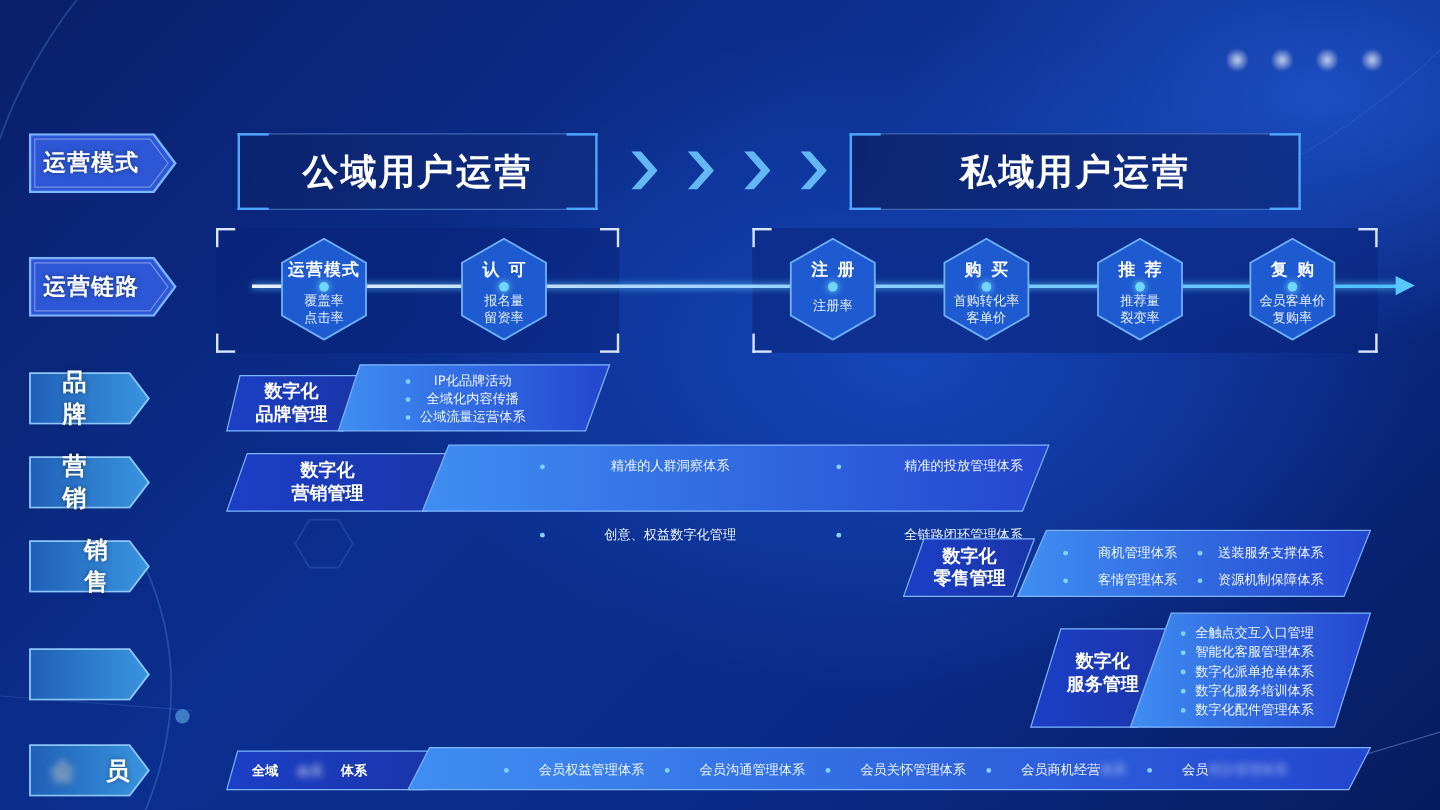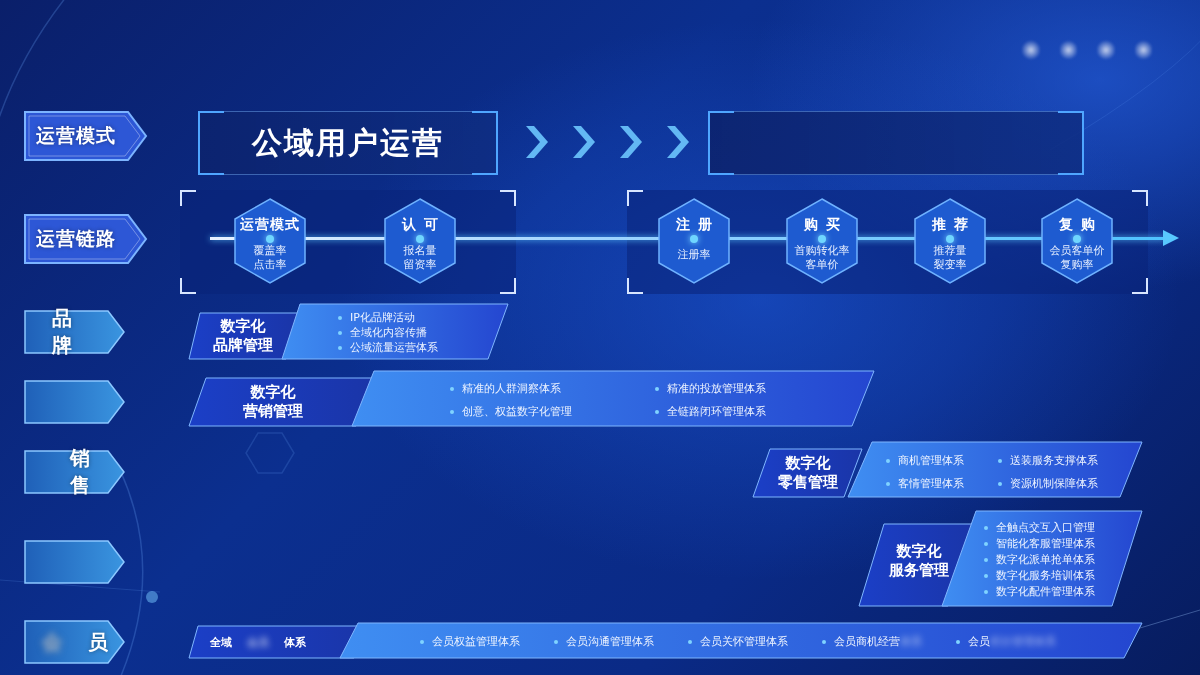--- a/index.html
+++ b/index.html
@@ -86,26 +86,26 @@
   }
 
   
   .bar { position: absolute; }
   .bar svg { position: absolute; left: 0; top: 0; }
   .bar .name {
     position: absolute; display: flex; flex-direction: column; align-items: center; justify-content: center;
     font-size: 15px; line-height: 19px; font-weight: bold; text-align: center;
   }
   .bar ul { position: absolute; list-style: none; font-size: 11px; color: #eef4ff; }
-  .bar li { position: relative; padding-left: 12px; white-space: nowrap; }
+  .bar li { position: relative; padding-left: 12px; white-space: nowrap; text-align: center; }
   .bar li::before {
     content: ""; position: absolute; left: 0; top: 50%; width: 4px; height: 4px; margin-top: -2px;
     background: #7fd3ff; border-radius: 50%;
   }
-  .grid2 { display: grid; grid-template-columns: 205px 200px; row-gap: 8px; }
+  .grid2 { display: grid; grid-template-columns: 205px 200px; row-gap: 8px; gap: 42px; }
   .grid2b { display: grid; grid-template-columns: 112px 110px; row-gap: 8px; }
   .row5 { display: flex; gap: 0; }
   .row5 li { width: 134px; }
 
   .watermark {
     position: absolute; left: 1022px; top: 36px; width: 130px; height: 28px;
     display: flex; gap: 20px; align-items: center;
   }
   .watermark i {
     display: block; width: 20px; height: 22px; border-radius: 6px;
@@ -157,20 +157,21 @@
         </linearGradient>
       </defs>
     <polygon points="1,1 84,1 100,22 84,43 1,43" fill="url(#lg1)" stroke="#8cc8ff" stroke-width="1.5"></polygon>
   </svg>
   <span style="width:86px;height:44px;">品牌</span>
 </div>
 <div class="row-label spaced" style="top:380px; width:102px;">
   <svg width="102" height="44">
     <polygon points="1,1 84,1 100,22 84,43 1,43" fill="url(#lg1)" stroke="#8cc8ff" stroke-width="1.5"></polygon>
   </svg>
+  <span style="width:86px;height:44px;">营销</span>
 </div>
 <div class="row-label spaced" style="top:450px; width:102px;">
   <svg width="102" height="44">
     <polygon points="1,1 84,1 100,22 84,43 1,43" fill="url(#lg1)" stroke="#8cc8ff" stroke-width="1.5"></polygon>
   </svg>
   <span style="width:86px;height:44px;margin-left:18px;">销售</span>
 </div>
 <div class="row-label spaced" style="top:540px; width:102px;">
   <svg width="102" height="44">
     <polygon points="1,1 84,1 100,22 84,43 1,43" fill="url(#lg1)" stroke="#8cc8ff" stroke-width="1.5"></polygon>
@@ -187,20 +188,21 @@
 </div>
 
 <div class="title-box" style="left:198px; top:111px; width:300px;">
   <div class="bk l"></div>
     <div class="bk r"></div>
   <span>公域用户运营</span>
 </div>
 <div class="title-box" style="left:708px; top:111px; width:376px;">
   <div class="bk l"></div>
     <div class="bk r"></div>
+  <span>私域用户运营</span>
 </div>
 
 <svg class="chev" style="left:526px;" width="22" height="32">
     <polygon points="0,0 8,0 22,16 8,32 0,32 14,16" fill="#63b8f4"></polygon>
   </svg>
 <svg class="chev" style="left:573px;" width="22" height="32">
     <polygon points="0,0 8,0 22,16 8,32 0,32 14,16" fill="#63b8f4"></polygon>
   </svg>
 <svg class="chev" style="left:620px;" width="22" height="32">
     <polygon points="0,0 8,0 22,16 8,32 0,32 14,16" fill="#63b8f4"></polygon>

